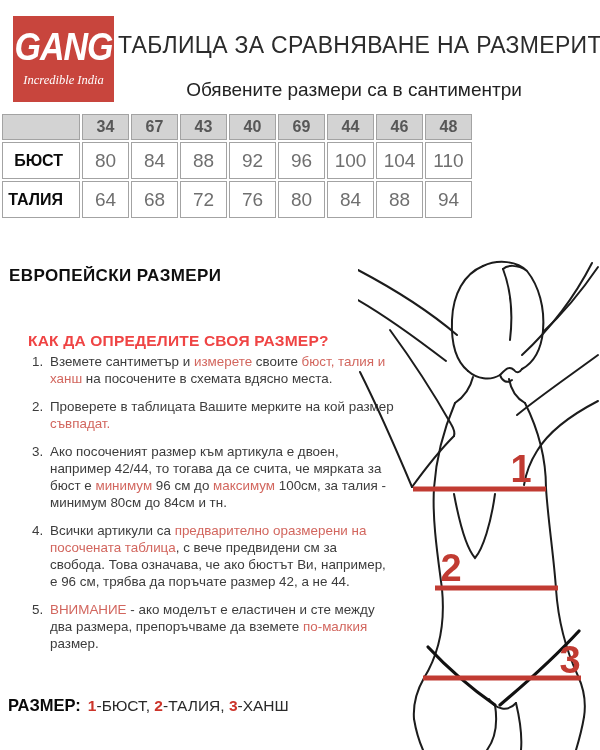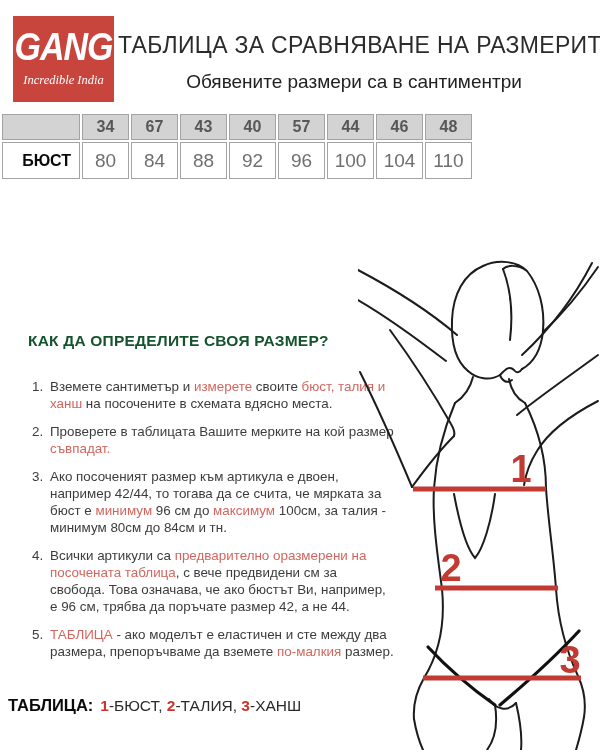--- a/index.html
+++ b/index.html
@@ -17,45 +17,45 @@
     color:#fff; font-weight:bold; font-style:italic; font-size:34px;
     line-height:1; letter-spacing:-1px; transform:scaleY(1.12);
   }
   .brand-tagline{
     color:#fff; font-family:"Liberation Serif", serif; font-style:italic;
     font-size:12.5px; margin-top:9px; white-space:nowrap;
   }
   
   .header-titles{position:absolute; left:118px; top:32px; width:472px; text-align:center;}
   .page-title{font-size:23px; font-weight:500; color:#2b2b2b; letter-spacing:.3px; white-space:nowrap;}
-  .page-subtitle{font-size:19px; color:#222; margin-top:12px;}
+  .page-subtitle{font-size:19px; color:#222; margin-top:20px;}
   
   .size-table{
     position:absolute; left:0; top:112px; width:474px;
     border-collapse:separate; border-spacing:2px; table-layout:fixed;
   }
   .size-table th,.size-table td{
     border:1px solid var(--table-border); text-align:center; background:#fff; padding:0;
   }
   .size-table thead th{
     background:var(--table-header-bg); color:#575757; font-size:16px;
     font-weight:bold; height:24px;
   }
   .size-table col.label-col{width:78px;}
   .size-table tbody tr{height:37px;}
-  .size-table tbody th{font-size:16px; font-weight:bold; color:#0a0a0a; text-align:right; padding-right:8px;}
+  .size-table tbody th{font-size:16px; font-weight:bold; color:#0a0a0a; text-align:right; padding-right:16px;}
   .size-table tbody td{font-size:19px; color:var(--table-value);margin-top:40px;}
   
   .section-title{
     position:absolute; left:9px; top:266px; font-size:17px; font-weight:bold;
     color:#0f0f0f; letter-spacing:.4px;
   }
   
   .howto{position:absolute; left:28px; top:332px; width:366px;}
-  .howto-title{font-size:15.5px; font-weight:bold; color:#14532d; letter-spacing:.2px; margin:0 0 28px 0;}
+  .howto-title{font-size:15.5px; font-weight:bold; color:#ef4444; letter-spacing:.2px; margin:0 0 3px 0;}
   .howto-list{list-style:none; margin:0; padding:0 0 0 4px;}
   .howto-list li{display:flex; font-size:13.4px; line-height:1.27; color:var(--text-body); margin-bottom:11px;}
   .howto-list .num{flex:0 0 18px;}
   .howto-list .itxt{flex:1;}
   .red{color:var(--accent-red);margin-top:8px;}
   
   .legend{position:absolute; left:8px; top:696px; font-size:15.5px; color:#2a2a2a;}
   .legend-label{font-weight:bold; font-size:16.5px; color:#0a0a0a; margin-right:7px;}
   .lnum{color:var(--strong-red); font-weight:bold;}
   
@@ -86,41 +86,53 @@
     <colgroup>
         <col class="label-col">
       </colgroup>
     <thead>
       <tr>
         <th></th>
       <th>34</th>
           <th>67</th>
           <th>43</th>
           <th>40</th>
-          <th>57</th>
+          <th>69</th>
           <th>44</th>
           <th>46</th>
           <th>48</th>
         </tr>
     </thead>
     <tbody>
         <tr>
           <th>БЮСТ</th>
           <td>80</td>
           <td>84</td>
           <td>88</td>
           <td>92</td>
           <td>96</td>
           <td>100</td>
           <td>104</td>
           <td>110</td>
         </tr>
+        <tr>
+          <th>ТАЛИЯ</th>
+          <td>64</td>
+          <td>68</td>
+          <td>72</td>
+          <td>76</td>
+          <td>80</td>
+          <td>84</td>
+          <td>88</td>
+          <td>94</td>
+        </tr>
       </tbody>
   </table>
 
+  <div class="section-title">ЕВРОПЕЙСКИ РАЗМЕРИ</div>
 
   <div class="howto">
     <h3 class="howto-title">КАК ДА ОПРЕДЕЛИТЕ СВОЯ РАЗМЕР?</h3>
     <ol class="howto-list">
         <li>
           <span class="num">1.</span>
           <span class="itxt"><span>Вземете сантиметър и </span><span class="red">измерете</span><span> своите </span><span class="red">бюст, талия и ханш</span><span> на посочените в схемата вдясно места.</span></span>
         </li>
         <li>
           <span class="num">2.</span>
@@ -129,27 +141,27 @@
         <li>
           <span class="num">3.</span>
           <span class="itxt"><span>Ако посоченият размер към артикула е двоен, например 42/44, то тогава да се счита, че мярката за бюст е </span><span class="red">минимум</span><span> 96 см до </span><span class="red">максимум</span><span> 100см, за талия - минимум 80см до 84см и тн.</span></span>
         </li>
         <li>
           <span class="num">4.</span>
           <span class="itxt"><span>Всички артикули са </span><span class="red">предварително оразмерени на посочената таблица</span><span>, с вече предвидени см за свобода. Това означава, че ако бюстът Ви, например, е 96 см, трябва да поръчате размер 42, а не 44.</span></span>
         </li>
         <li>
           <span class="num">5.</span>
-          <span class="itxt"><span class="red">ТАБЛИЦА</span><span> - ако моделът е еластичен и сте между два размера, препоръчваме да вземете </span><span class="red">по-малкия</span><span> размер.</span></span>
+          <span class="itxt"><span class="red">ВНИМАНИЕ</span><span> - ако моделът е еластичен и сте между два размера, препоръчваме да вземете </span><span class="red">по-малкия</span><span> размер.</span></span>
         </li>
       </ol>
   </div>
 
   <div class="legend">
-    <span class="legend-label">ТАБЛИЦА:</span><span><span><span class="lnum">1</span><span>-БЮСТ, </span></span><span><span class="lnum">2</span><span>-ТАЛИЯ, </span></span><span><span class="lnum">3</span><span>-ХАНШ</span></span></span>
+    <span class="legend-label">РАЗМЕР:</span><span><span><span class="lnum">1</span><span>-БЮСТ, </span></span><span><span class="lnum">2</span><span>-ТАЛИЯ, </span></span><span><span class="lnum">3</span><span>-ХАНШ</span></span></span>
   </div>
 
   <div class="figure-wrap">
     <svg width="242" height="492" viewBox="0 0 242 492">
       <g class="outline">
         <path d="M125,8 C106,16 95,36 94,62 C93,86 99,104 110,113"></path>
         <path d="M125,8 C140,1 159,3 169,13 C159,6 149,7 145,11"></path>
         <path d="M169,13 C181,28 187,50 185,73 C183,93 175,105 164,111"></path>
         <path d="M145,11 C153,32 155,57 152,82"></path>
         <path d="M110,113 C119,121 132,123 142,117 C147,112 151,107 156,112 C159,116 162,114 164,111"></path>

